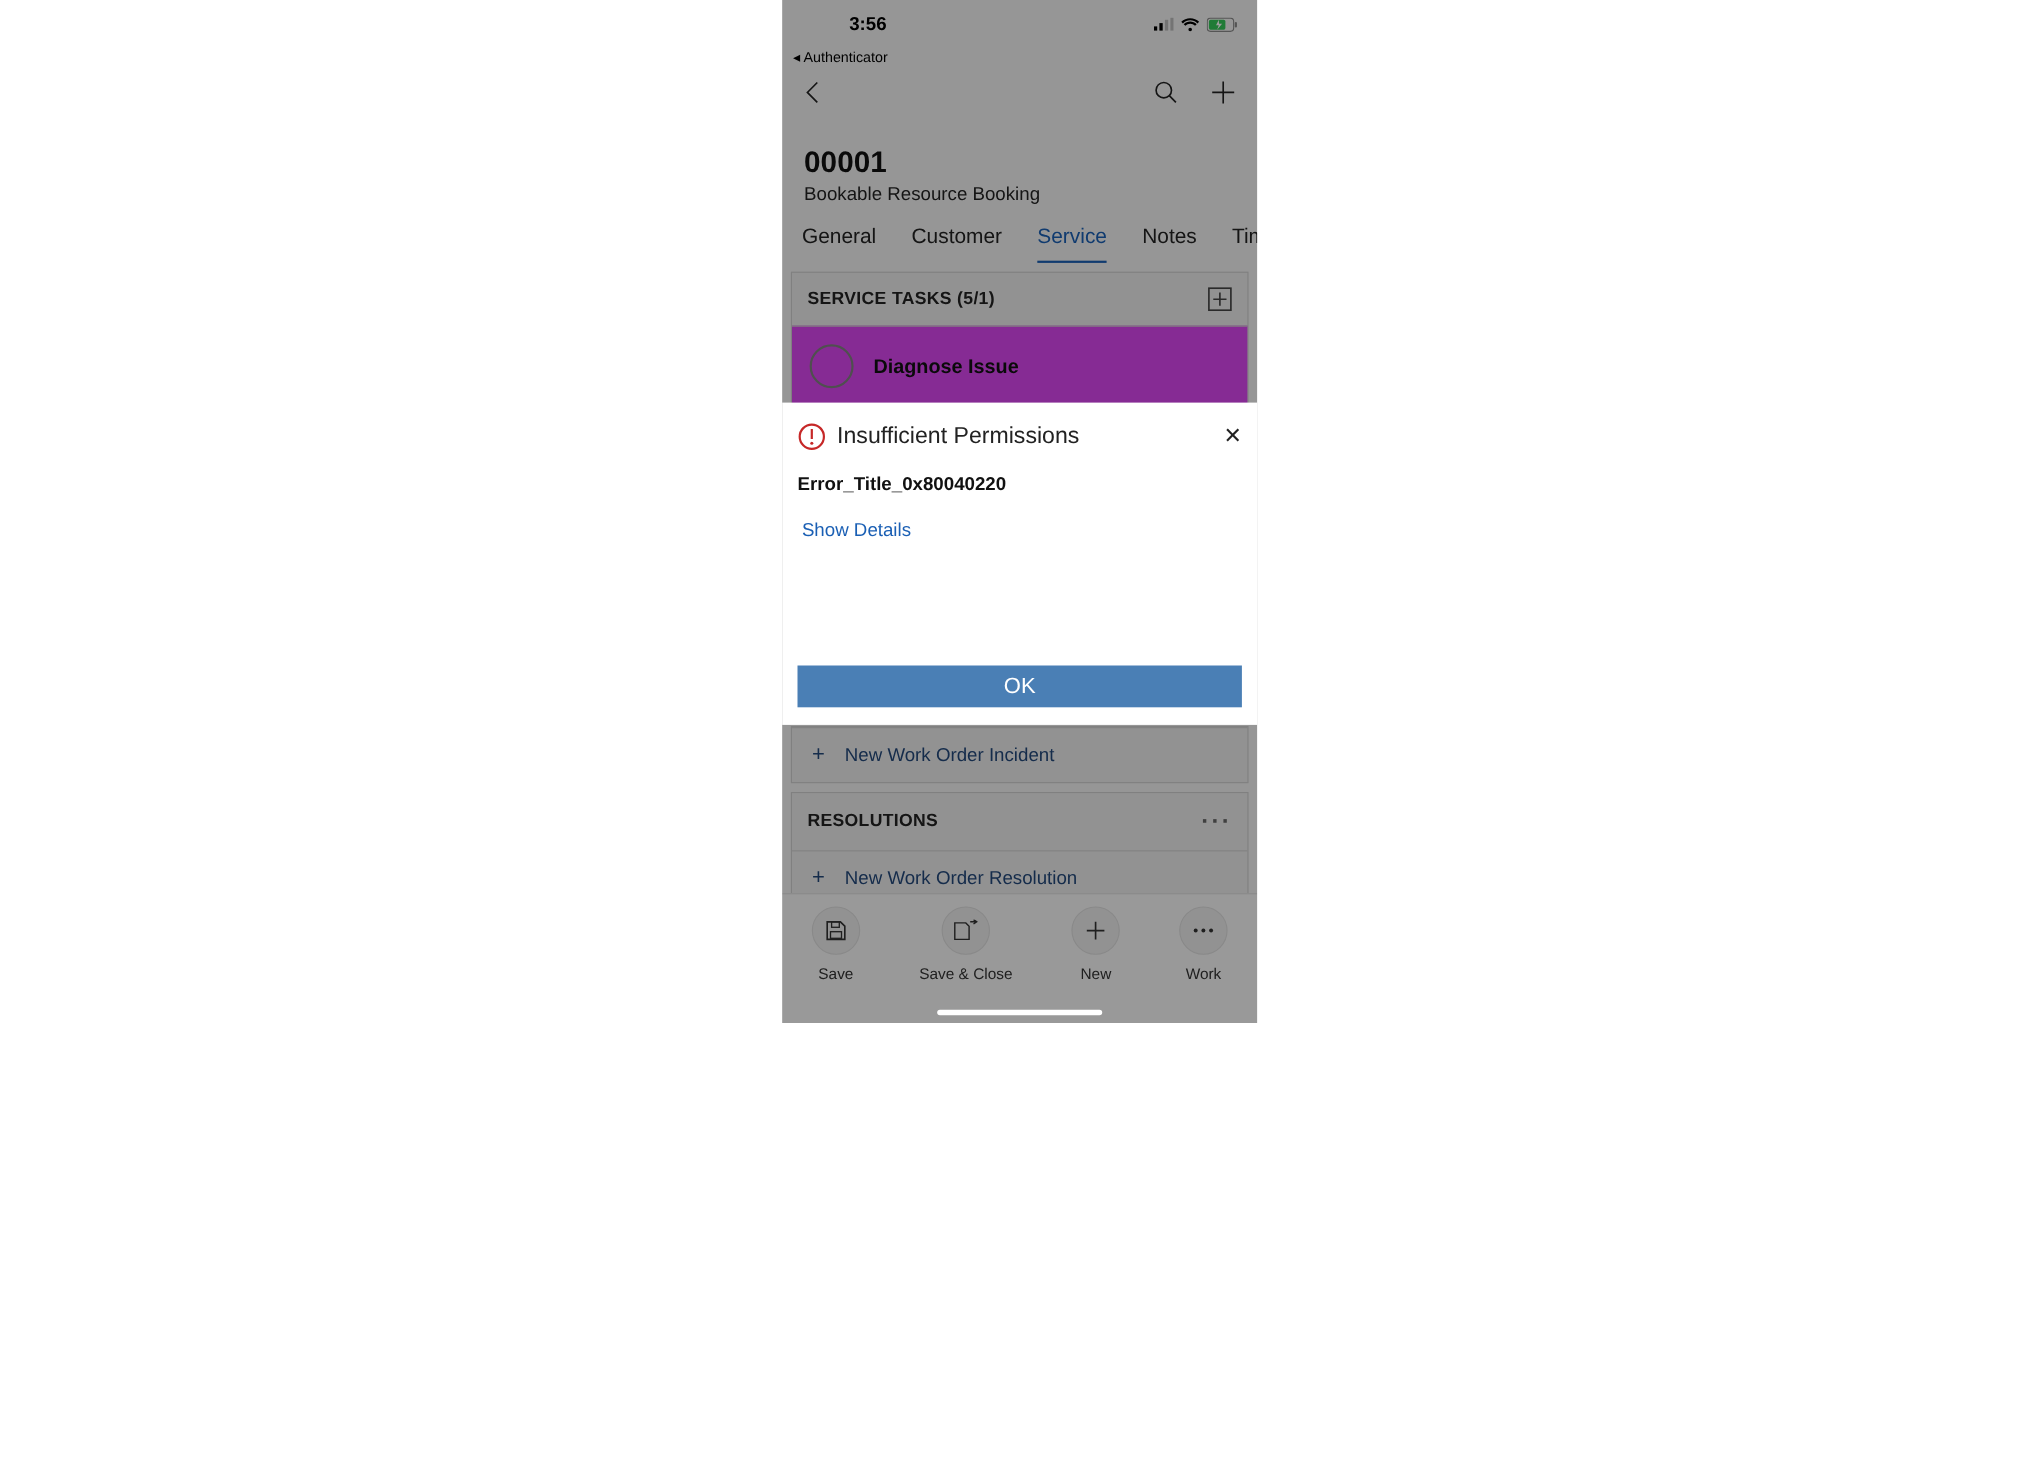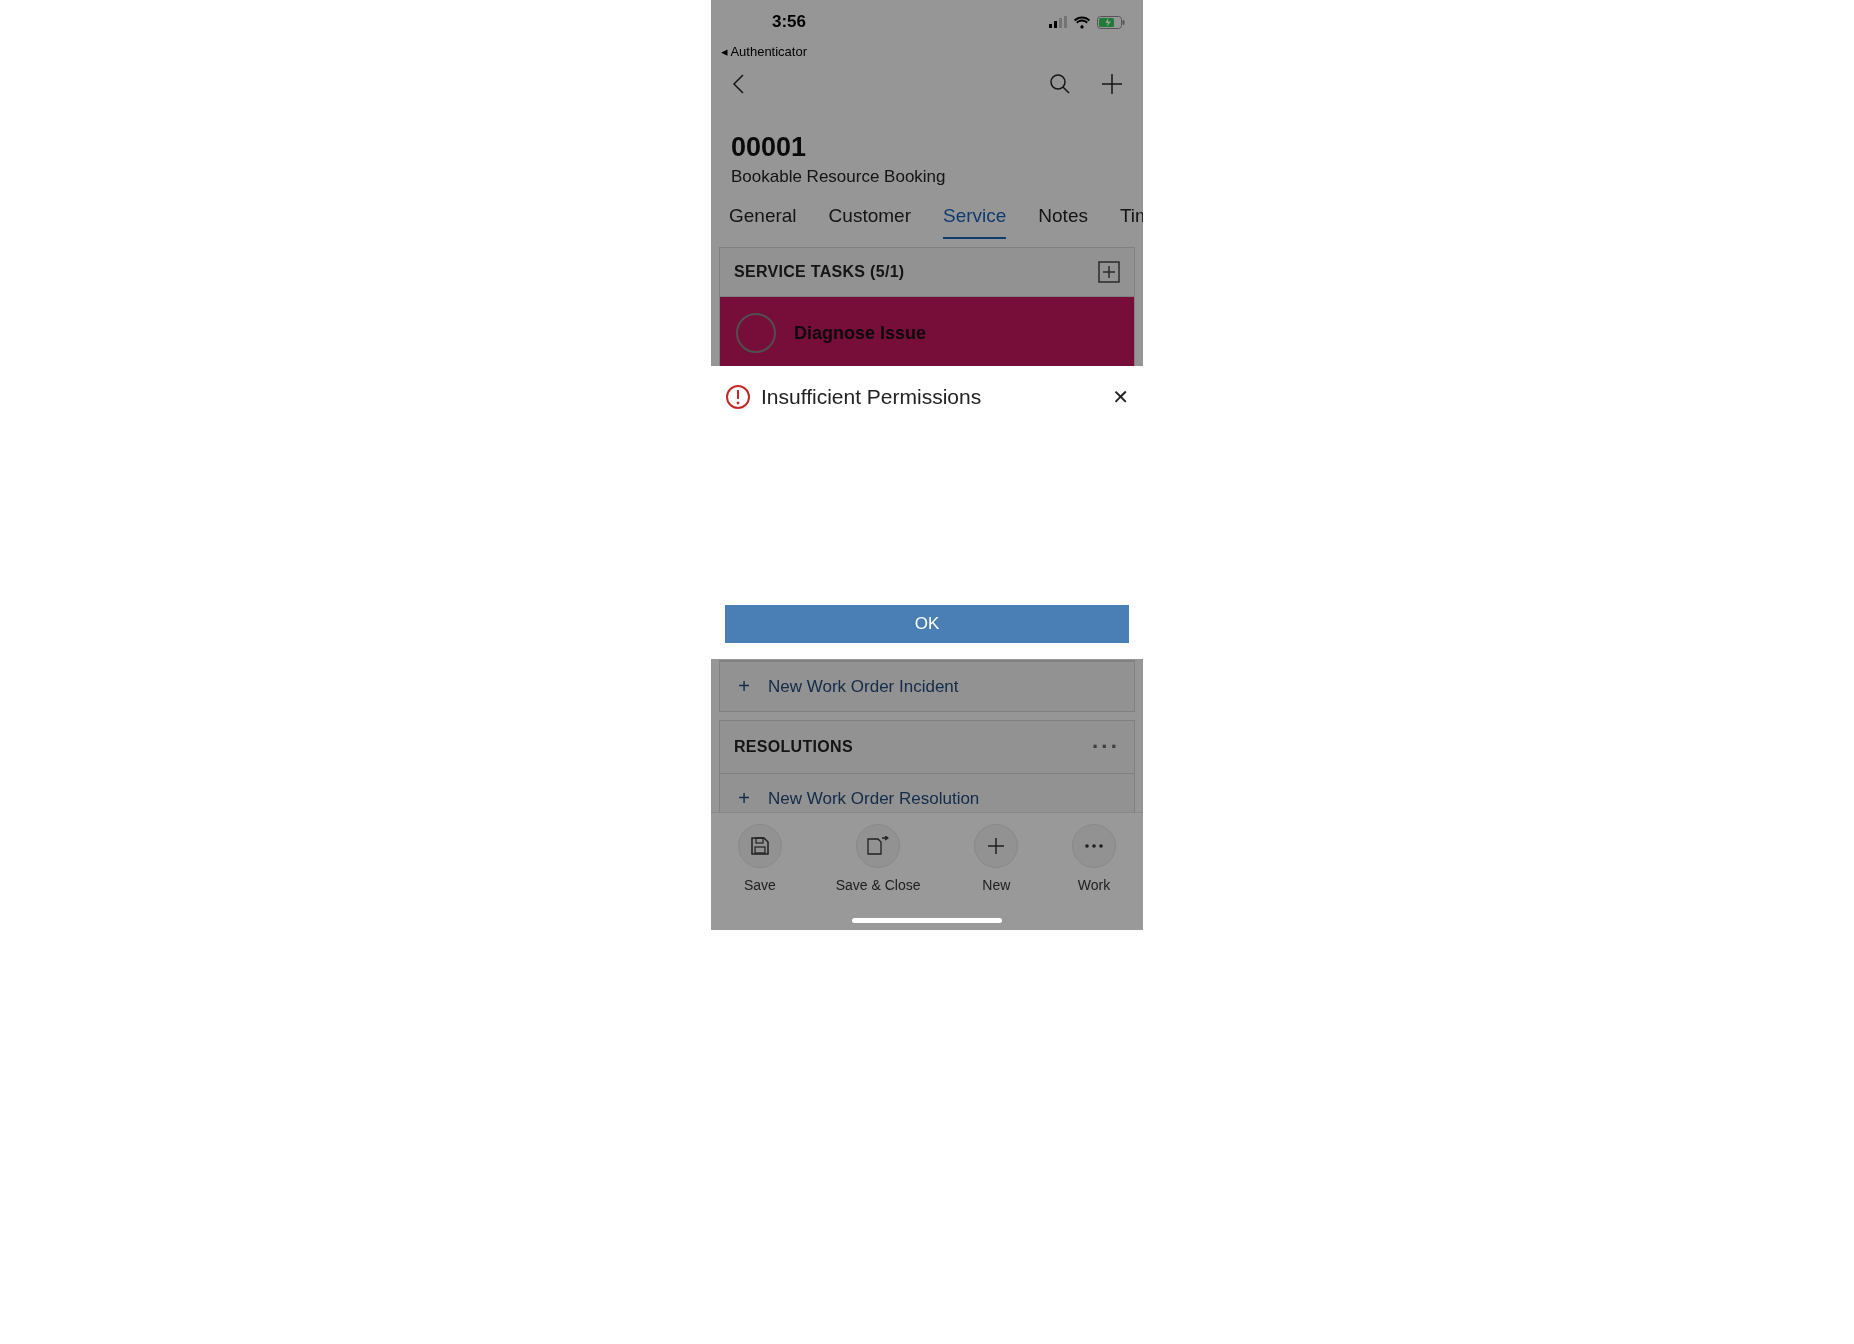--- a/index.html
+++ b/index.html
@@ -92,21 +92,21 @@
   .panel-head {
     display:flex; align-items:center; justify-content:space-between;
     padding: 13px 14px;
     font-size: 16px; font-weight:600; letter-spacing:.3px;
     color:#222;
   }
   .task-row {
     display:flex; align-items:center; gap:18px;
     padding: 16px 16px;
     border-top:1px solid #d0d0d0;
-    background:#be185d;
+    background:#d946ef;
   }
   .task-circle {
     width: 40px; height:40px; border:2px solid #808080; border-radius:50%;
   }
   .task-label { font-size:18px; font-weight:600; color:#111; }
   .add-row {
     display:flex; align-items:center; gap:16px;
     padding: 13px 16px;
     color:#23487a;
     font-size:17px;
@@ -164,21 +164,21 @@
   .modal-title { font-size:21px; color:#222; }
   .close-x { font-size:20px; color:#222; cursor:pointer; line-height:1; }
   .modal-body { padding: 20px 0 0 0; }
   .err-code { font-size:17px; font-weight:700; color:#111; }
   .show-details { margin-top: 22px; color:#1a5fb4; font-size:17px; padding-left:4px; }
   .modal-spacer { flex:1; }
   .ok-btn {
     height:38px;
     background:#4a7fb5;
     color:#fff;
-    font-size:17px;
+    font-size:20px;
     display:flex; align-items:center; justify-content:center;
     cursor:pointer;
   }
   
   .section-stack {
     position:absolute;
     left:0; right:0;
     top:660px;
     padding: 0;
   }
@@ -336,18 +336,22 @@
       <div class="modal-title-wrap">
         <svg class="err-icon" viewBox="0 0 26 26">
           <circle cx="13" cy="13" r="11" fill="none" stroke="#c62828" stroke-width="2"></circle>
           <line x1="13" y1="6" x2="13" y2="15" stroke="#c62828" stroke-width="2"></line>
           <circle cx="13" cy="19" r="1.4" fill="#c62828"></circle>
         </svg>
         <span class="modal-title">Insufficient Permissions</span>
       </div>
       <span class="close-x">✕</span>
     </div>
+    <div class="modal-body">
+      <div class="err-code">Error_Title_0x80040220</div>
+      <div class="show-details">Show Details</div>
+    </div>
     <div class="modal-spacer"></div>
     <div class="ok-btn">OK</div>
   </div>
 
   <div class="homebar"></div>
 </div>
 
 </body></html>

